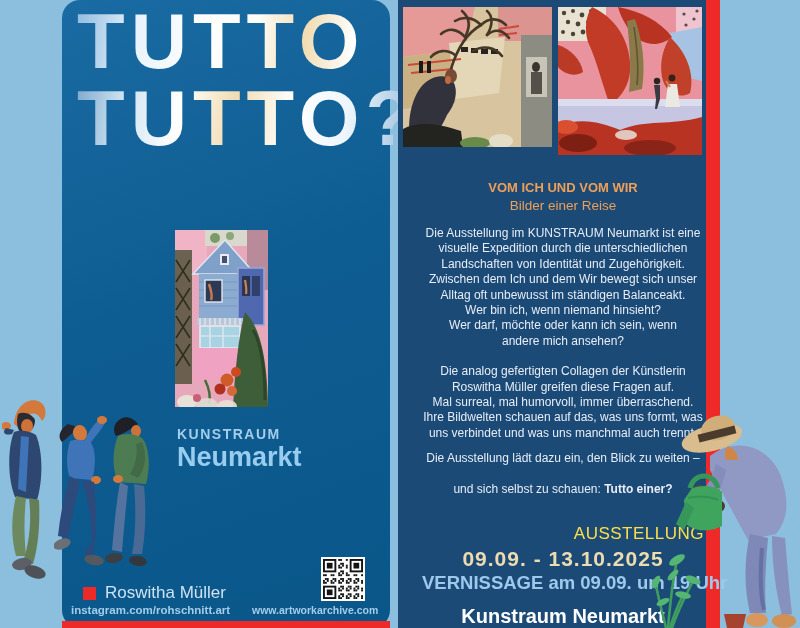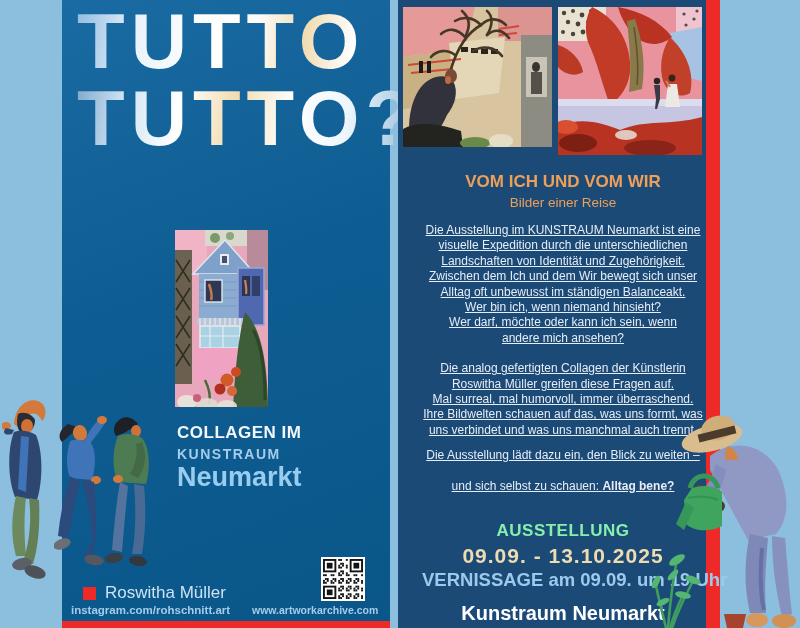--- a/index.html
+++ b/index.html
@@ -5,20 +5,21 @@
   html,body{margin:0;padding:0;}
   body{
     width:800px;height:628px;position:relative;overflow:hidden;
     background:#8cbedd;
     font-family:"Liberation Sans", sans-serif;
   }
   
   .front-panel{
     position:absolute;left:62px;top:0;width:328px;height:628px;
     background:linear-gradient(160deg,#1a6ba3 0%,#0e5d92 45%,#0a5689 100%);
+    border-radius:18px;
   }
   .front-title{position:absolute;top:3px;left:15px;line-height:77px;font-weight:bold;font-size:78px;letter-spacing:6px;white-space:nowrap;}
   .title-line{
     background-clip:text;-webkit-background-clip:text;color:transparent;
   }
   .title-line1{background-image:linear-gradient(98deg,#8fbbdf 0%,#e9f3fb 18%,#ffffff 38%,#fdfcf8 52%,#f1dcb2 66%,#ffffff 80%,#8db6da 100%);}
   .title-line2{background-image:linear-gradient(98deg,#7fa9cd 0%,#cfe4f2 14%,#ffffff 30%,#f1dcb2 46%,#ffffff 62%,#eef6fb 78%,#8fb8db 100%);}
   .front-collage{position:absolute;left:113px;top:230px;width:93px;height:177px;}
   .front-subtitle{position:absolute;left:115px;top:423px;}
   .sub1{font-size:17px;font-weight:bold;color:#f3f7fb;letter-spacing:.5px;}
@@ -35,28 +36,28 @@
 
   
   .back-panel{
     position:absolute;left:398px;top:0;width:322px;height:628px;
     background:#1c4a77;
   }
   .back-red-stripe{position:absolute;right:0;top:0;width:14px;height:628px;background:#ee2a28;}
   .back-img1{position:absolute;left:5px;top:7px;width:149px;height:140px;}
   .back-img2{position:absolute;left:160px;top:7px;width:144px;height:148px;}
   .back-content{position:absolute;left:24px;right:16px;top:170px;text-align:center;color:#e6edf6;}
-  .back-heading{font-size:17px;font-weight:bold;color:#ee9f58;margin-top:2px;}
+  .back-heading{font-size:13px;font-weight:bold;color:#ee9f58;margin-top:10px;}
   .back-subheading{font-size:13.5px;color:#ee9f58;margin-top:3px;}
-  .para{font-size:12px;line-height:15.4px;white-space:pre-line;margin:0;text-decoration:underline;}
+  .para{font-size:12px;line-height:15.4px;white-space:pre-line;margin:0;}
   .p1{margin-top:13px;}
   .p2{margin-top:15px;}
   .p3{margin-top:10px;}
   .p3 .bold{font-weight:bold;}
-  .exh-label{margin-top:26px;font-size:17px;font-weight:bold;color:#86efac;letter-spacing:.5px;}
+  .exh-label{margin-top:26px;font-size:17px;font-weight:normal;color:#fde047;letter-spacing:.5px;text-align:right;}
   .exh-dates{margin-top:3px;font-size:21px;font-weight:bold;color:#eddcb0;letter-spacing:1px;}
   .vernissage{font-size:18.5px;font-weight:bold;color:#9cc9ec;margin-top:1px;white-space:nowrap;}
   .venue{margin-top:11px;font-size:20px;font-weight:bold;color:#ffffff;}
 
   
   .fig{position:absolute;z-index:5;}
   .fig-photographer{left:2px;top:392px;}
   .fig-dancers{left:54px;top:416px;}
   .fig-gardener{left:676px;top:408px;}
   .fig-plant{left:648px;top:545px;}
@@ -102,21 +103,20 @@
     <circle cx="45" cy="159" r="5.5" fill="#b03020"></circle>
     <circle cx="57" cy="161" r="5" fill="#d4683a"></circle>
     <path d="M30,150 C34,158 36,166 34,174" stroke="#4a6a3a" stroke-width="2.5" fill="none"></path>
     <ellipse cx="12" cy="172" rx="10" ry="7" fill="#e8e4d8" opacity="0.95"></ellipse>
     <ellipse cx="32" cy="175" rx="11" ry="7" fill="#ded8ce" opacity="0.95"></ellipse>
     <ellipse cx="52" cy="176" rx="10" ry="6" fill="#e8e2d6" opacity="0.9"></ellipse>
     <circle cx="22" cy="168" r="4" fill="#c8607a"></circle>
   </svg>
 
   <div class="front-subtitle">
-    <div class="sub1">COLLAGEN IM</div>
     <div class="sub2">KUNSTRAUM</div>
     <div class="sub3">Neumarkt</div>
   </div>
 
   <div class="artist-row">
     <span class="red-square"></span>
     <span class="artist-name">Roswitha Müller</span>
   </div>
   <div class="instagram-url">instagram.com/rohschnitt.art</div>
 
@@ -332,21 +332,21 @@
 Alltag oft unbewusst im ständigen Balanceakt.
 Wer bin ich, wenn niemand hinsieht?
 Wer darf, möchte oder kann ich sein, wenn
 andere mich ansehen?</p>
     <p class="para p2">Die analog gefertigten Collagen der Künstlerin
 Roswitha Müller greifen diese Fragen auf.
 Mal surreal, mal humorvoll, immer überraschend.
 Ihre Bildwelten schauen auf das, was uns formt, was
 uns verbindet und was uns manchmal auch trennt.</p>
     <p class="para p3"><span>Die Ausstellung lädt dazu ein, den Blick zu weiten –</span><br>
-      <span>und sich selbst zu schauen: </span><span class="bold">Alltag bene?</span></p>
+      <span>und sich selbst zu schauen: </span><span class="bold">Tutto einer?</span></p>
     <div class="exh-label">AUSSTELLUNG</div>
     <div class="exh-dates">09.09. - 13.10.2025</div>
     <div class="vernissage">VERNISSAGE am 09.09. um 19 Uhr</div>
     <div class="venue">Kunstraum Neumarkt</div>
 
   </div>
 </div>
 
 <svg class="fig fig-photographer" width="52" height="192" viewBox="0 0 52 192" xmlns="http://www.w3.org/2000/svg">
   <path d="M12,32 C13,14 27,4 38,10 C45,14 45,25 40,29 C36,20 26,16 17,36 Z" fill="#d4793c"></path>

